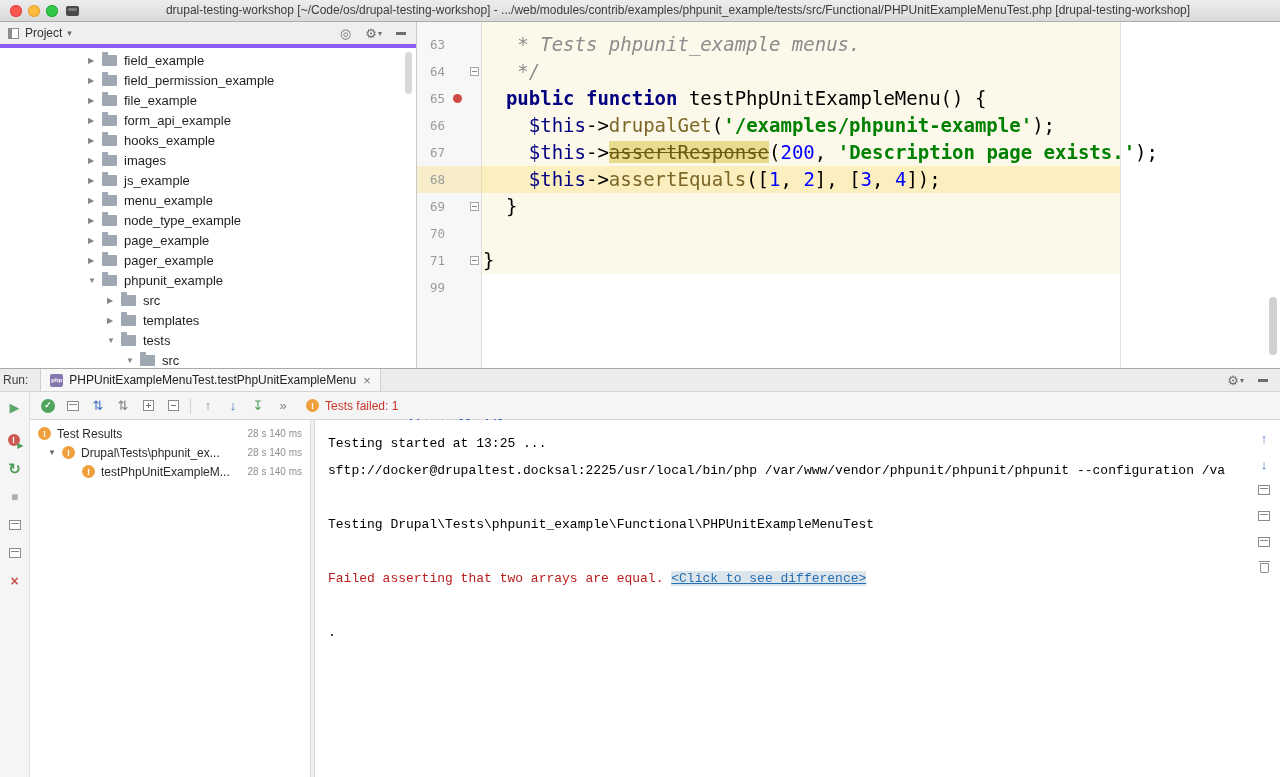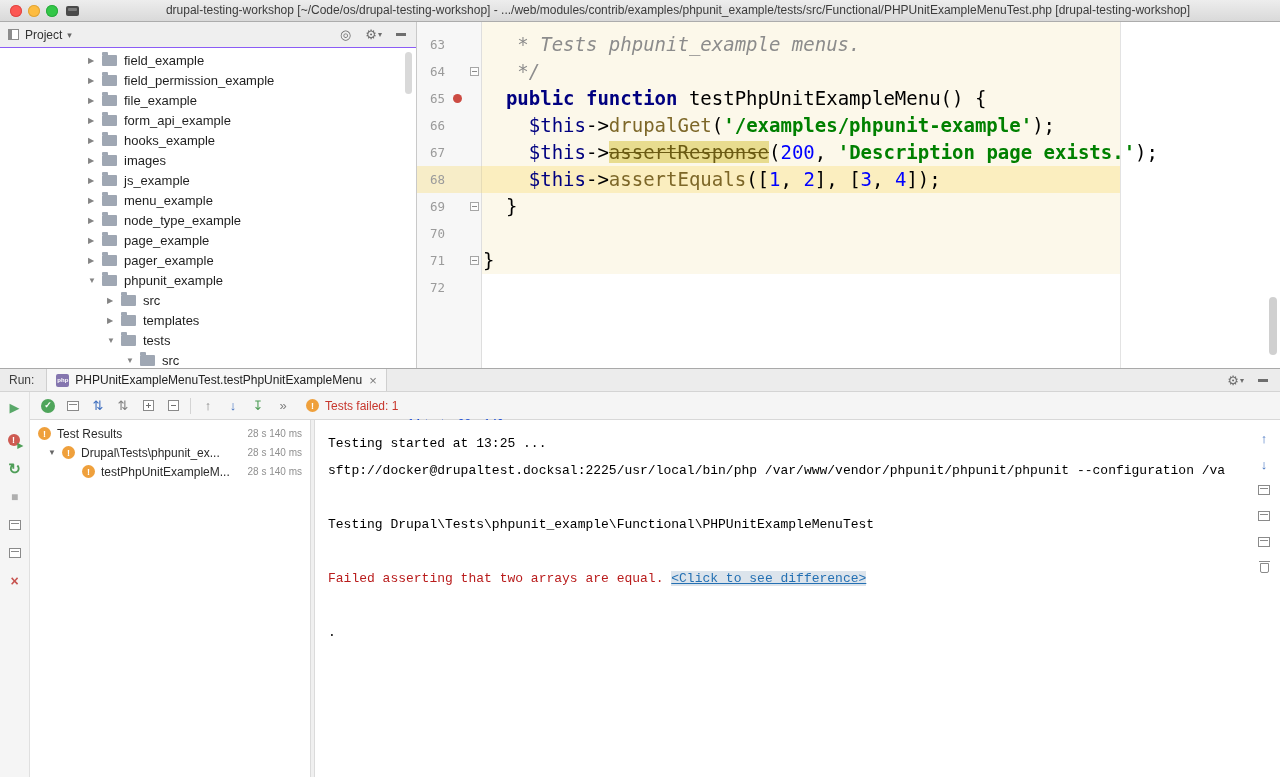--- a/index.html
+++ b/index.html
@@ -15,21 +15,21 @@
   .tl-green{left:46px;background:#33C748;box-shadow:inset 0 0 0 1px #2BAB3F;}
   .app-badge{position:absolute;left:66px;top:6px;width:13px;height:10px;background:#4A4A4A;border-radius:2px;}
   .app-badge::after{content:"";position:absolute;left:2px;top:2px;right:2px;height:3px;background:#7A7A7A;border-radius:1px;}
   .title-text{position:absolute;left:84px;right:8px;top:0;height:21px;line-height:21px;
     font-size:12px;color:#3C3C3C;white-space:nowrap;overflow:hidden;text-align:center;}
 
   
   .project-panel{position:absolute;left:0;top:22px;width:417px;height:346px;background:#fff;
     border-right:1px solid #C9C9C9;box-sizing:border-box;overflow:hidden;}
   .pp-header{position:absolute;left:0;top:0;right:0;height:26px;background:#EFEFEF;
-    border-bottom:1px solid #8b5cf6;display:flex;align-items:center;padding:0 10px 0 8px;box-sizing:border-box;
+    border-bottom:4px solid #8b5cf6;display:flex;align-items:center;padding:0 10px 0 8px;box-sizing:border-box;
     font-size:12px;color:#333;}
   .pp-winicon{width:11px;height:11px;border:1px solid #8C8C8C;box-sizing:border-box;position:relative;margin-right:6px;background:#fff;}
   .pp-winicon::before{content:"";position:absolute;left:0;top:0;bottom:0;width:3px;background:#8C8C8C;}
   .pp-caret{font-size:9px;color:#666;margin-left:5px;}
   .pp-spacer{flex:1;}
   .hdr-glyph{font-size:13px;color:#6E6E6E;margin-left:14px;line-height:1;}
   .mini-caret{font-size:8px;color:#6E6E6E;margin-left:1px;}
   .bar-icon{width:10px;height:3px;background:#6E6E6E;margin-left:14px;}
   .project-tree{position:absolute;left:0;top:26px;right:0;bottom:0;padding-top:2px;}
   .tree-row{display:flex;align-items:center;height:20px;font-size:13px;color:#1F1F1F;white-space:nowrap;}
@@ -62,21 +62,21 @@
   .call{color:#7D6728;}
   .depr{color:#6B5B13;text-decoration:line-through;background:#E8DC8F;}
   .var{color:#000080;}
   .pln{color:#000;}
   .ed-scroll{position:absolute;right:3px;top:275px;width:8px;height:58px;background:#D0D0D0;border-radius:4px;}
 
   
   .run-tabstrip{position:absolute;left:0;top:368px;width:1280px;height:24px;background:#ECECEC;
     border-top:1px solid #A9A9A9;border-bottom:1px solid #D4D4D4;box-sizing:border-box;
     display:flex;align-items:center;font-size:12px;color:#3E3E3E;}
-  .run-label{padding-left:9px;}
+  .run-label{padding-left:3px;}
   .run-tab{height:100%;display:flex;align-items:center;margin-left:12px;padding:0 9px;
     background:#F7F7F7;border-left:1px solid #CFCFCF;border-right:1px solid #CFCFCF;box-sizing:border-box;}
   .php-badge{width:13px;height:13px;border-radius:2px;background:#8576AF;color:#fff;font-size:6px;font-weight:bold;
     display:flex;align-items:center;justify-content:center;margin-right:6px;}
   .tab-label{color:#222;}
   .tab-close{margin-left:7px;color:#7C7C7C;font-size:13px;line-height:1;}
   .strip-tools{margin-left:auto;display:flex;align-items:center;padding-right:12px;}
 
   .left-strip{position:absolute;left:0;top:392px;width:30px;height:385px;background:#F5F5F5;
     border-right:1px solid #E0E0E0;box-sizing:border-box;display:flex;flex-direction:column;align-items:center;padding-top:4px;}
@@ -269,21 +269,21 @@
         <span class="fold-box"></span>
       </div>
       <div class="g-line">
         <span class="g-num">70</span>
       </div>
       <div class="g-line">
         <span class="g-num">71</span>
         <span class="fold-box"></span>
       </div>
       <div class="g-line">
-        <span class="g-num">72</span>
+        <span class="g-num">99</span>
       </div>
     </div>
   <div class="code-lines">
       <div class="c-line"><span class="cmt">   * Tests phpunit_example menus.</span></div>
       <div class="c-line"><span class="cmt">   */</span></div>
       <div class="c-line"><span class="pln">  </span><span class="kw">public function</span><span class="pln"> testPhpUnitExampleMenu() {</span></div>
       <div class="c-line"><span class="pln">    </span><span class="var">$this</span><span class="pln">-&gt;</span><span class="call">drupalGet</span><span class="pln">(</span><span class="str">'/examples/phpunit-example'</span><span class="pln">);</span></div>
       <div class="c-line"><span class="pln">    </span><span class="var">$this</span><span class="pln">-&gt;</span><span class="depr">assertResponse</span><span class="pln">(</span><span class="num">200</span><span class="pln">, </span><span class="str">'Description page exists.'</span><span class="pln">);</span></div>
       <div class="c-line"><span class="pln">    </span><span class="var">$this</span><span class="pln">-&gt;</span><span class="call">assertEquals</span><span class="pln">([</span><span class="num">1</span><span class="pln">, </span><span class="num">2</span><span class="pln">], [</span><span class="num">3</span><span class="pln">, </span><span class="num">4</span><span class="pln">]);</span></div>
       <div class="c-line"><span class="pln">  }</span></div>

